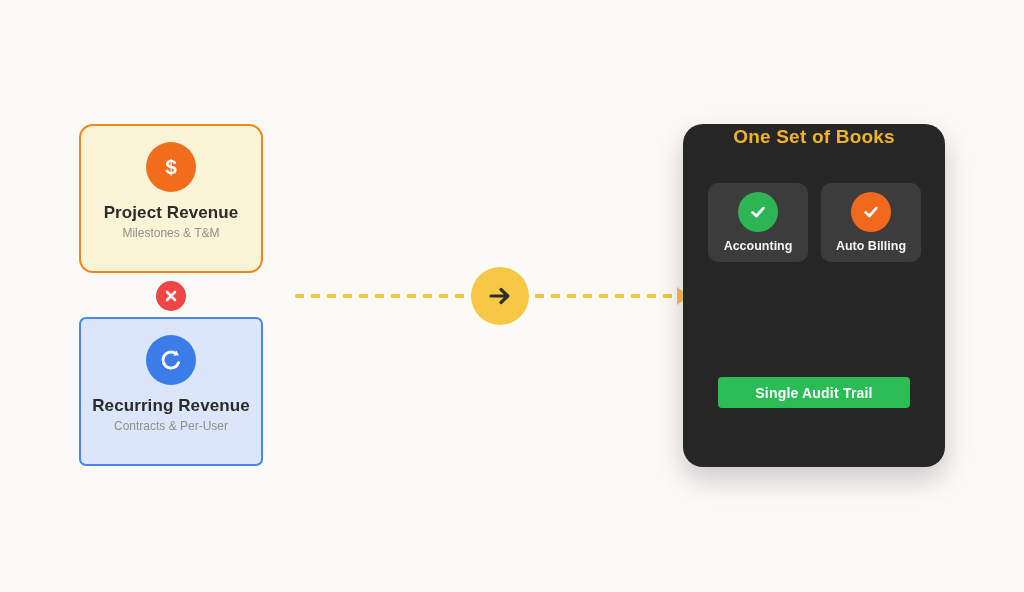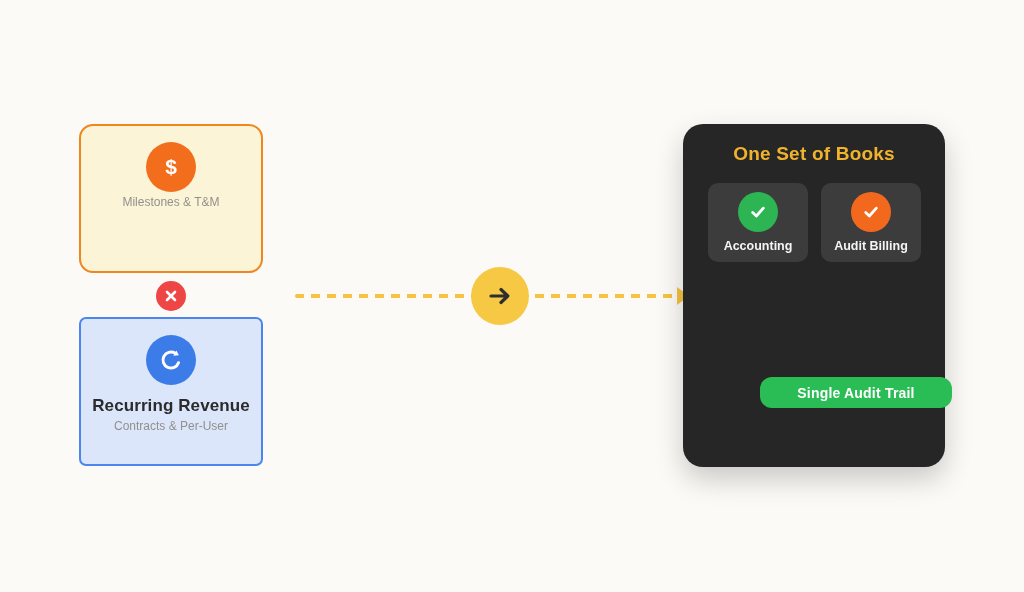--- a/index.html
+++ b/index.html
@@ -52,62 +52,63 @@
     border-radius: 50%; display: flex; align-items: center; justify-content: center;
   }
 
   
   .panel {
     position: absolute; left: 683px; top: 124px; width: 262px; height: 343px;
     background: #262626; border-radius: 20px;
     box-shadow: 0 12px 28px rgba(0,0,0,0.20);
   }
   .panel-title {
-    margin-top: 19px; text-align: center;
+    margin-top: 2px; text-align: center;
     font-size: 19px; font-weight: 700; letter-spacing: 0.2px;
   }
   .tile-grid {
     position: absolute; left: 25px; top: 59px; width: 213px;
     display: grid; grid-template-columns: 1fr 1fr; gap: 3px 13px;
   }
   .tile {
     height: 79px; background: #3C3C3C; border-radius: 10px;
     display: flex; flex-direction: column; align-items: center;
     padding-top: 9px;
   }
   .tile-circle {
     width: 40px; height: 40px; border-radius: 50%;
     display: flex; align-items: center; justify-content: center;
   }
   .tile-label {
     margin-top: 7px; font-size: 12.5px; font-weight: 600; color: #F4F4F4;
   }
   .audit-btn {
     position: absolute; left: 35px; top: 253px; width: 192px; height: 31px;
-    border: none; border-radius: 12px; cursor: pointer;
+    border: none; border-radius: 4px; cursor: pointer;
     color: #fff; font-family: "Liberation Sans", sans-serif;
     font-size: 14px; font-weight: 700; letter-spacing: 0.2px;
-    display: flex; align-items: center; justify-content: center; margin-left: 42px;
+    display: flex; align-items: center; justify-content: center;
   }
 
   
   .caption {
     position: absolute; left: 0; top: 540px; width: 1024px;
     text-align: center; font-size: 13.5px; color: #8B8B8B;
   }
 </style>
 </head>
 <body>
 
 <div class="stage">
 
   <div class="src-card card-project" style="background-color: rgb(252, 244, 215);">
     <div class="src-icon-circle" style="background-color: rgb(242, 110, 29);">
       <span>$</span>
     </div>
+    <div class="src-title">Project Revenue</div>
     <div class="src-sub">Milestones &amp; T&amp;M</div>
   </div>
 
   <div class="x-badge" style="background-color: rgb(238, 69, 69);">
     <svg width="14" height="14" viewBox="0 0 14 14">
       <path d="M3 3 L11 11 M11 3 L3 11" stroke="#ffffff" stroke-width="2.6" stroke-linecap="round" fill="none"></path>
     </svg>
   </div>
 
   <div class="src-card card-recurring" style="background-color: rgb(219, 230, 251);">
@@ -142,21 +143,21 @@
         <div class="tile-label">Accounting</div>
       </div>
 
 
       <div class="tile">
         <div class="tile-circle" style="background-color: rgb(242, 105, 29);">
           <svg width="22" height="22" viewBox="0 0 24 24">
             <path d="M6.2 12.6 L10.2 16.4 L17.8 7.8" stroke="#ffffff" stroke-width="3" fill="none" stroke-linecap="round" stroke-linejoin="round"></path>
           </svg>
         </div>
-        <div class="tile-label">Audit Billing</div>
+        <div class="tile-label">Auto Billing</div>
       </div>
 
     </div>
 
     <button class="audit-btn" style="background-color: rgb(42, 189, 85);">Single Audit Trail</button>
   </div>
 
 
 </div>
 

